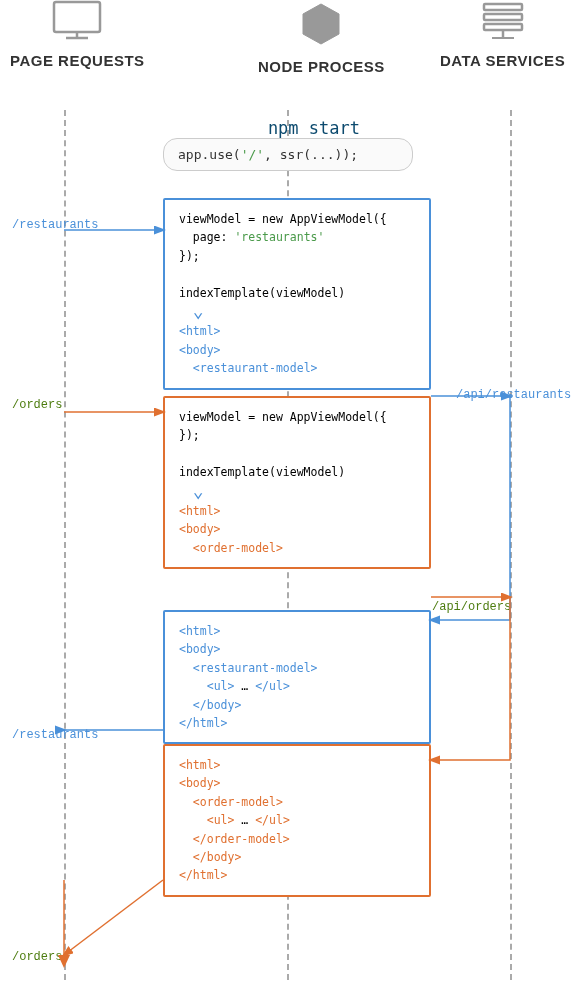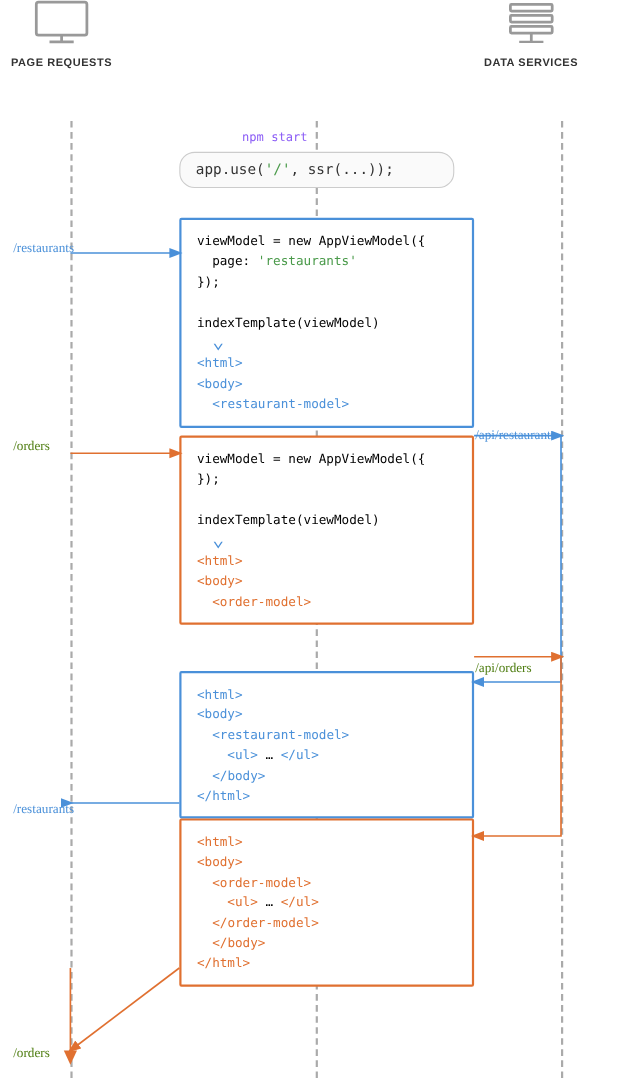--- a/index.html
+++ b/index.html
@@ -22,21 +22,21 @@
     .col-header {
       position: absolute;
       top: 0;
       display: flex;
       flex-direction: column;
       align-items: center;
       gap: 6px;
     }
 
     .col-header-label {
-      font-size: 10px;
+      font-size: 15px;
       font-weight: bold;
       letter-spacing: 0.5px;
       color: #333;
       margin-top: 4px;
     }
 
     
     .icon-monitor {
       width: 54px;
       height: 42px;
@@ -56,23 +56,23 @@
       top: 110px;
       width: 2px;
       height: 870px;
       border-left: 2px dashed #aaa;
     }
 
     
     .npm-label {
       position: absolute;
       font-family: monospace;
-      font-size: 11px;
-      color: #8b5cf6;
-      text-align: left;
+      font-size: 17px;
+      color: #0c4a6e;
+      text-align: right;
     }
 
     
     .npm-box {
       position: absolute;
       border: 1px solid #ccc;
       background: #fafafa;
       border-radius: 14px;
       padding: 8px 14px;
       font-family: monospace;
@@ -109,21 +109,21 @@
     .chevron-down::before {
       content: '⌄';
       color: #4a90d9;
       font-size: 18px;
       line-height: 1;
     }
 
     
     .arrow-label {
       position: absolute;
-      font-family: Liberation Serif, serif;
+      font-family: Liberation Mono, monospace;
       font-size: 12px;
     }
     .arrow-label.blue { color: #4a90d9; }
     .arrow-label.orange { color: #4d7c0f; }
 
     
     .arrows-svg {
       position: absolute;
       top: 0;
       left: 0;
@@ -140,20 +140,27 @@
   <div class="col-header" style="left:10px;">
 
     <svg class="icon-monitor" viewBox="0 0 54 42">
       <rect x="4" y="2" width="46" height="30" rx="2" ry="2" fill="none" stroke="#999" stroke-width="2.5"></rect>
       <line x1="27" y1="32" x2="27" y2="38" stroke="#999" stroke-width="2.5"></line>
       <line x1="16" y1="38" x2="38" y2="38" stroke="#999" stroke-width="2.5"></line>
     </svg>
     <span class="col-header-label">PAGE REQUESTS</span>
   </div>
 
+  <div class="col-header" style="left:258px;">
+
+    <svg class="icon-hexagon" viewBox="0 0 48 48">
+      <polygon points="24,4 42,14 42,34 24,44 6,34 6,14" fill="#999" stroke="#999" stroke-width="1"></polygon>
+    </svg>
+    <span class="col-header-label">NODE PROCESS</span>
+  </div>
 
   <div class="col-header" style="left:440px;">
 
     <svg class="icon-database" viewBox="0 0 54 42">
       <rect x="8" y="4" width="38" height="6" rx="1" fill="none" stroke="#999" stroke-width="2.5"></rect>
       <rect x="8" y="14" width="38" height="6" rx="1" fill="none" stroke="#999" stroke-width="2.5"></rect>
       <rect x="8" y="24" width="38" height="6" rx="1" fill="none" stroke="#999" stroke-width="2.5"></rect>
       <line x1="27" y1="30" x2="27" y2="38" stroke="#999" stroke-width="2.5"></line>
       <line x1="16" y1="38" x2="38" y2="38" stroke="#999" stroke-width="2"></line>
     </svg>
@@ -207,21 +214,21 @@
     <div><span class="c-orange">&lt;body&gt;</span></div>
     <div>&nbsp;&nbsp;<span class="c-orange">&lt;order-model&gt;</span></div>
     <div>&nbsp;&nbsp;&nbsp;&nbsp;<span class="c-orange">&lt;ul&gt;</span> … <span class="c-orange">&lt;/ul&gt;</span></div>
     <div>&nbsp;&nbsp;<span class="c-orange">&lt;/order-model&gt;</span></div>
     <div>&nbsp;&nbsp;<span class="c-orange">&lt;/body&gt;</span></div>
     <div><span class="c-orange">&lt;/html&gt;</span></div>
   </div>
 
   <div class="arrow-label blue" style="top:218px; left:12px;">/restaurants</div>
   <div class="arrow-label orange" style="top:398px; left:12px;">/orders</div>
-  <div class="arrow-label blue" style="top:388px; left:432px;">/api/restaurants</div>
+  <div class="arrow-label blue" style="top:388px; left:456px;">/api/restaurants</div>
   <div class="arrow-label orange" style="top:600px; left:432px;">/api/orders</div>
   <div class="arrow-label blue" style="top:728px; left:12px;">/restaurants</div>
   <div class="arrow-label orange" style="top:950px; left:12px;">/orders</div>
 
   <svg class="arrows-svg">
 
     <defs>
       <marker id="arrowBlue" markerWidth="8" markerHeight="8" refX="6" refY="3" orient="auto">
         <path d="M0,0 L0,6 L8,3 z" fill="#4a90d9"></path>
       </marker>

